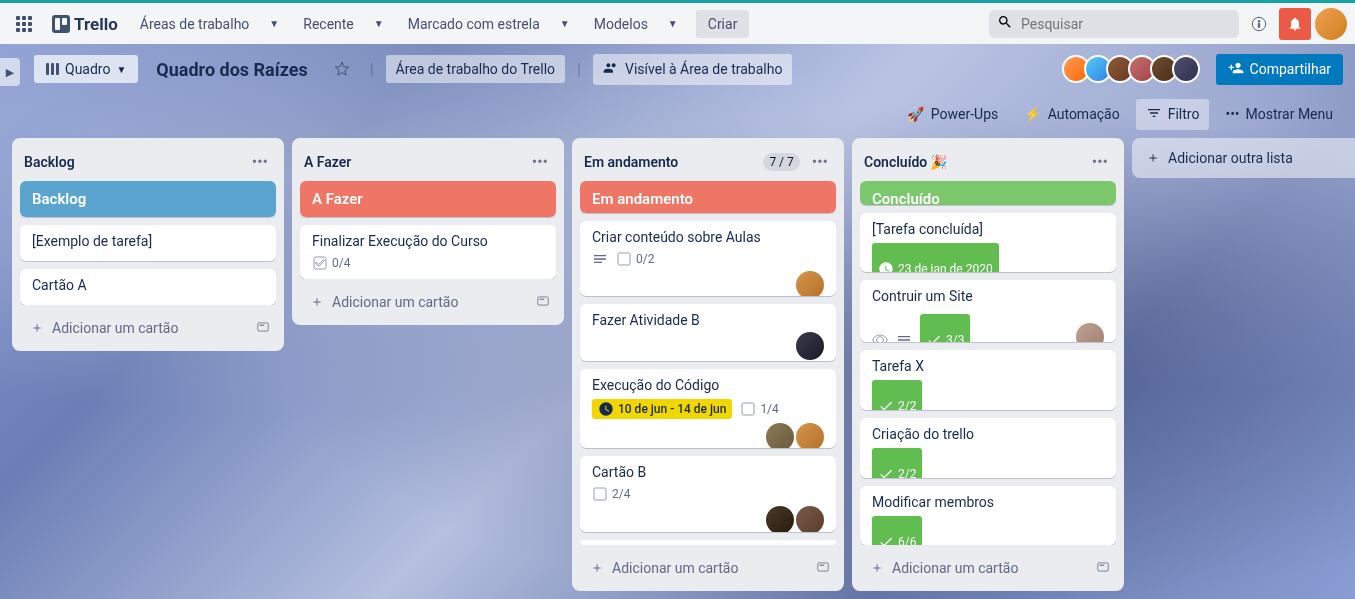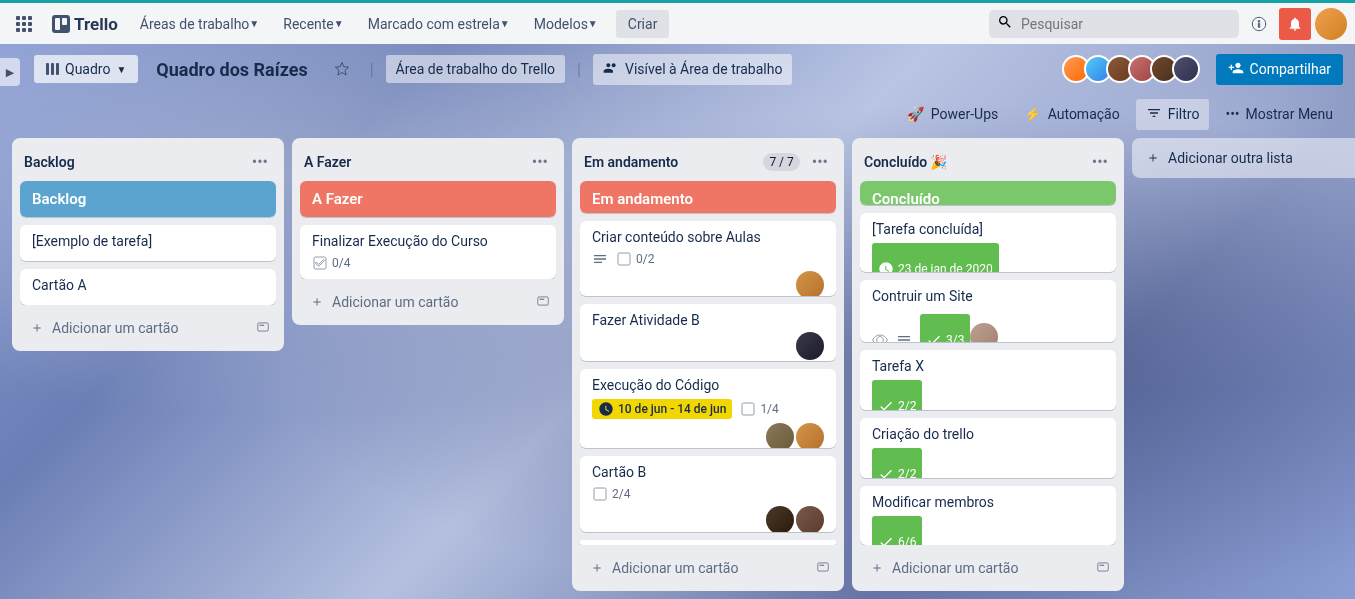--- a/index.html
+++ b/index.html
@@ -8,21 +8,21 @@
 .topbar{position:relative;z-index:10;height:44px;background:#f4f5f7;display:flex;align-items:center;padding:0 8px;border-top:3px solid #17a2a6;gap:4px}
 .apps-btn{width:32px;height:32px;display:flex;align-items:center;justify-content:center;border-radius:3px;cursor:pointer}
 .apps-grid{display:grid;grid-template-columns:repeat(3,4px);grid-template-rows:repeat(3,4px);gap:2px}
 .apps-grid span{background:#42526e;border-radius:1px}
 .logo{display:flex;align-items:center;gap:4px;padding:0 8px;cursor:pointer}
 .logo-icon{width:18px;height:18px;background:#42526e;border-radius:3px;position:relative}
 .logo-icon::before,.logo-icon::after{content:"";position:absolute;background:#f4f5f7;border-radius:1px;top:3px;width:5px}
 .logo-icon::before{left:3px;height:12px}
 .logo-icon::after{right:3px;height:7px}
 .logo-text{font-weight:700;font-size:17px;color:#253858}
-.nav-item{display:flex;align-items:center;gap:0;padding:6px 10px;border-radius:3px;cursor:pointer;color:#42526e;font-size:14px}
+.nav-item{display:flex;align-items:center;gap:20px;padding:6px 10px;border-radius:3px;cursor:pointer;color:#42526e;font-size:14px}
 .chevron{font-size:10px}
 .create-btn{background:#dfe1e6;padding:6px 12px;border-radius:3px;cursor:pointer;font-size:14px;color:#42526e;margin-left:4px}
 .spacer{flex:1}
 .search-box{display:flex;align-items:center;background:#dfe1e6;border-radius:5px;padding:4px 8px;width:250px;gap:8px}
 .search-box input{border:none;background:transparent;outline:none;font-size:14px;flex:1;color:#be185d}
 .top-icon{width:32px;height:32px;display:flex;align-items:center;justify-content:center;border-radius:3px;cursor:pointer;color:#42526e}
 .notif-btn{background:#eb5a46;color:#fff;border-radius:3px}
 .profile-avatar{width:32px;height:32px;border-radius:50%;background:linear-gradient(135deg,#f0a050,#d08020);cursor:pointer}
 .boardbar{position:relative;z-index:9;height:50px;display:flex;align-items:center;padding:0 12px;gap:8px}
 .expand-tab{position:absolute;left:0;top:58px;width:20px;height:28px;background:rgba(255,255,255,.6);border-radius:0 4px 4px 0;display:flex;align-items:center;justify-content:center;cursor:pointer;z-index:8;color:#42526e;font-size:11px}
@@ -382,21 +382,21 @@
                   <path d="M12 2C6.5 2 2 6.5 2 12s4.5 10 10 10 10-4.5 10-10S17.5 2 12 2zm4.2 14.2L11 13V7h1.5v5.2l4.5 2.7-.8 1.3z"></path>
                 </svg>
                 <span>23 de jan de 2020</span>
               </span>
             </div>
       </div>
         </div>
       <div class="card">
           <div class="card-body">
         <div class="card-text">Contruir um Site</div>
-        <div style="display:flex;align-items:center;">
+        <div style="display:flex;align-items:center;justify-content:space-between">
           <div class="badges">
             <span class="badge">
                   <svg viewBox="0 0 24 24" width="14" height="14">
                     <path d="M12 4.5C7 4.5 2.73 7.61 1 12c1.73 4.39 6 7.5 11 7.5s9.27-3.11 11-7.5c-1.73-4.39-6-7.5-11-7.5zM12 17c-2.76 0-5-2.24-5-5s2.24-5 5-5 5 2.24 5 5-2.24 5-5 5z" fill="none" stroke="currentColor"></path>
                   </svg>
                 </span>
             <span class="badge">
                   <svg viewBox="0 0 24 24" width="14" height="14">
                     <path d="M3 18h12v-2H3v2zM3 6v2h18V6H3zm0 7h18v-2H3v2z"></path>
                   </svg>

